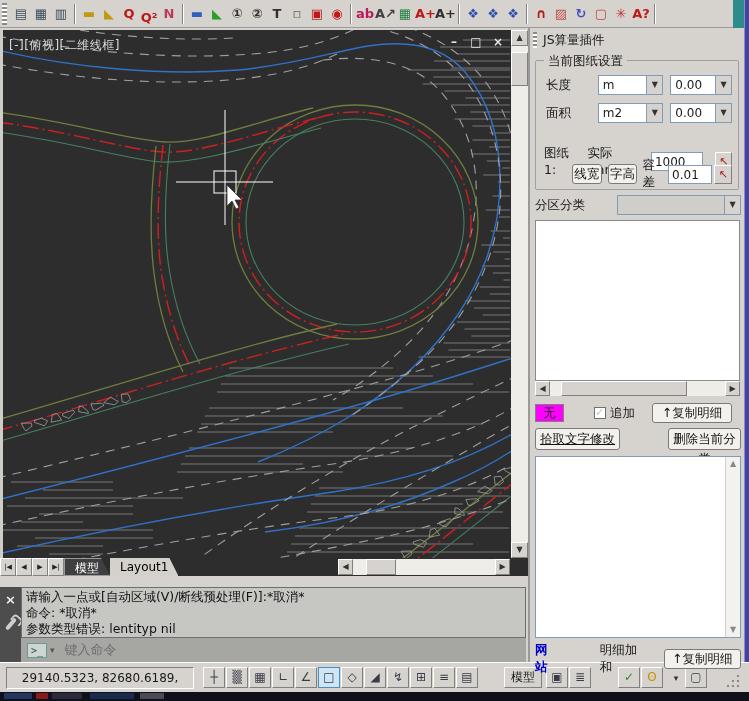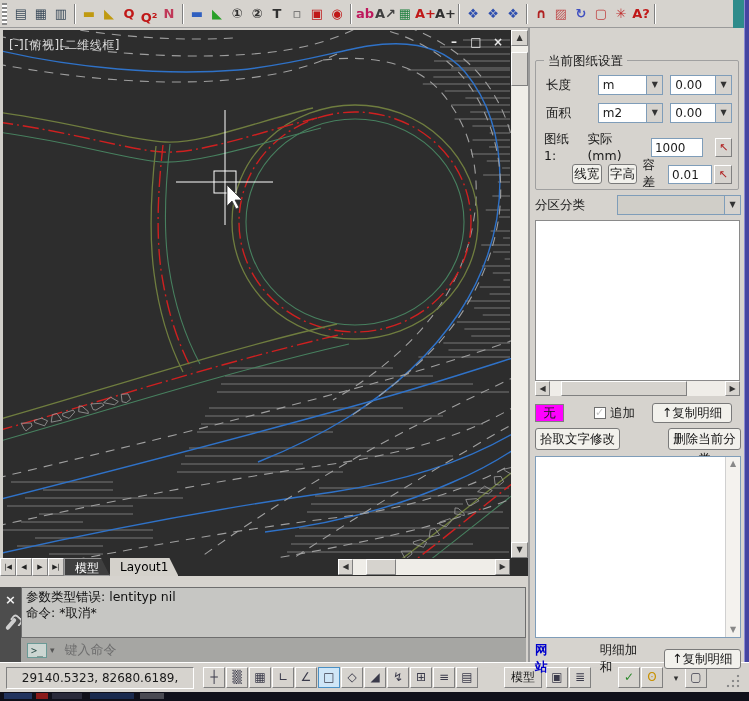--- a/index.html
+++ b/index.html
@@ -406,22 +406,23 @@
       <div class="sb-btn right">▶</div>
     </div>
   </div>
 
   <div id="command-area">
     <div id="cmd-gutter">
       <div class="x">×</div>
       <div class="wrench"></div>
     </div>
     <div id="cmd-history">
+        <div class="cmd-line">请输入一点或[自动区域(V)/断线预处理(F)]:*取消*</div>
+        <div class="cmd-line">命令: *取消*</div>
         <div class="cmd-line">参数类型错误: lentityp nil</div>
-        <div class="cmd-line">命令: *取消*</div>
       </div>
     <div id="cmd-input-row">
       <span id="cmd-prompt-chip">&gt;_</span>
       <span id="cmd-caret">▾</span>
       <span id="cmd-placeholder">键入命令</span>
     </div>
   </div>
 
   <div id="status-bar">
     <div id="coord-readout">29140.5323,  82680.6189,  0.0000</div>
@@ -453,20 +454,24 @@
   </div>
   <div id="bottom-strip">
     <div style="left:4px;width:28px;background:#23345e;"></div>
     <div style="left:36px;width:12px;background:#8a1a1a;"></div>
     <div style="left:52px;width:30px;background:#2a2a3a;"></div>
     <div style="left:90px;width:44px;background:#1a2a4e;"></div>
     <div style="left:140px;width:24px;background:#4a4a52;"></div>
   </div>
 
   <div id="side-panel">
+    <div id="panel-title-row">
+      <div class="panel-grip"></div>
+      <span id="panel-title">JS算量插件</span>
+    </div>
 
     <div id="paper-group">
       <span class="group-title">当前图纸设置</span>
       <div class="g-row" style="top:14px;">
         <span class="g-label" style="width:56px;padding-left:4px;">长度</span>
         <div class="combo" style="width:66px;">
           <span class="val">m</span>
           <span class="drop">▼</span>
         </div>
         <div class="combo" style="width:62px;margin-left:7px;">
@@ -478,21 +483,21 @@
         <span class="g-label" style="width:56px;padding-left:4px;">面积</span>
         <div class="combo" style="width:66px;">
           <span class="val">m2</span>
           <span class="drop">▼</span>
         </div>
         <div class="combo" style="width:62px;margin-left:7px;">
           <span class="val">0.00</span>
           <span class="drop">▼</span>
         </div>
       </div>
-      <div class="g-row" style="top:70px;gap:10px;">
+      <div class="g-row" style="top:84px;gap:10px;">
         <span class="g-label" style="padding-left:2px;">图纸1:</span>
         <span class="g-label" style="margin-left:3px;">实际(mm)</span>
         <span class="tfield" style="width:62px;margin-left:5px;">1000</span>
         <span class="pick-btn">↖</span>
       </div>
       <div class="g-row" style="top:96px;margin-left:28px;">
         <span class="xp-btn" style="width:34px;height:20px;line-height:18px;margin-left:2px;">线宽</span>
         <span class="xp-btn" style="width:34px;height:20px;line-height:18px;margin-left:6px;">字高</span>
         <span class="g-label" style="margin-left:5px;">容差</span>
         <span class="tfield" style="width:50px;margin-left:4px;">0.01</span>
@@ -518,21 +523,21 @@
     </div>
 
     <div id="chips-row">
       <div id="none-chip">无</div>
       <div id="append-checkbox"></div>
       <span id="append-label">追加</span>
       <span class="xp-btn" style="width:80px;height:20px;line-height:18px;margin-left:17px;">↑复制明细</span>
     </div>
 
     <div id="buttons-row">
-      <span class="xp-btn" style="width:97px;height:22px;line-height:20px;">拾取文字修改</span>
+      <span class="xp-btn" style="width:97px;height:22px;line-height:20px;text-decoration:underline;">拾取文字修改</span>
       <span class="xp-btn" style="width:83px;height:22px;line-height:20px;margin-left:48px;">删除当前分类</span>
     </div>
 
     <div id="detail-listbox">
       <div id="detail-vscroll">
         <div class="sb-btn up" style="border:none;background:#f4f2ee;line-height:14px;color:#888;">▲</div>
         <div class="sb-btn down" style="border:none;background:#f4f2ee;line-height:14px;color:#888;">▼</div>
       </div>
     </div>
 

